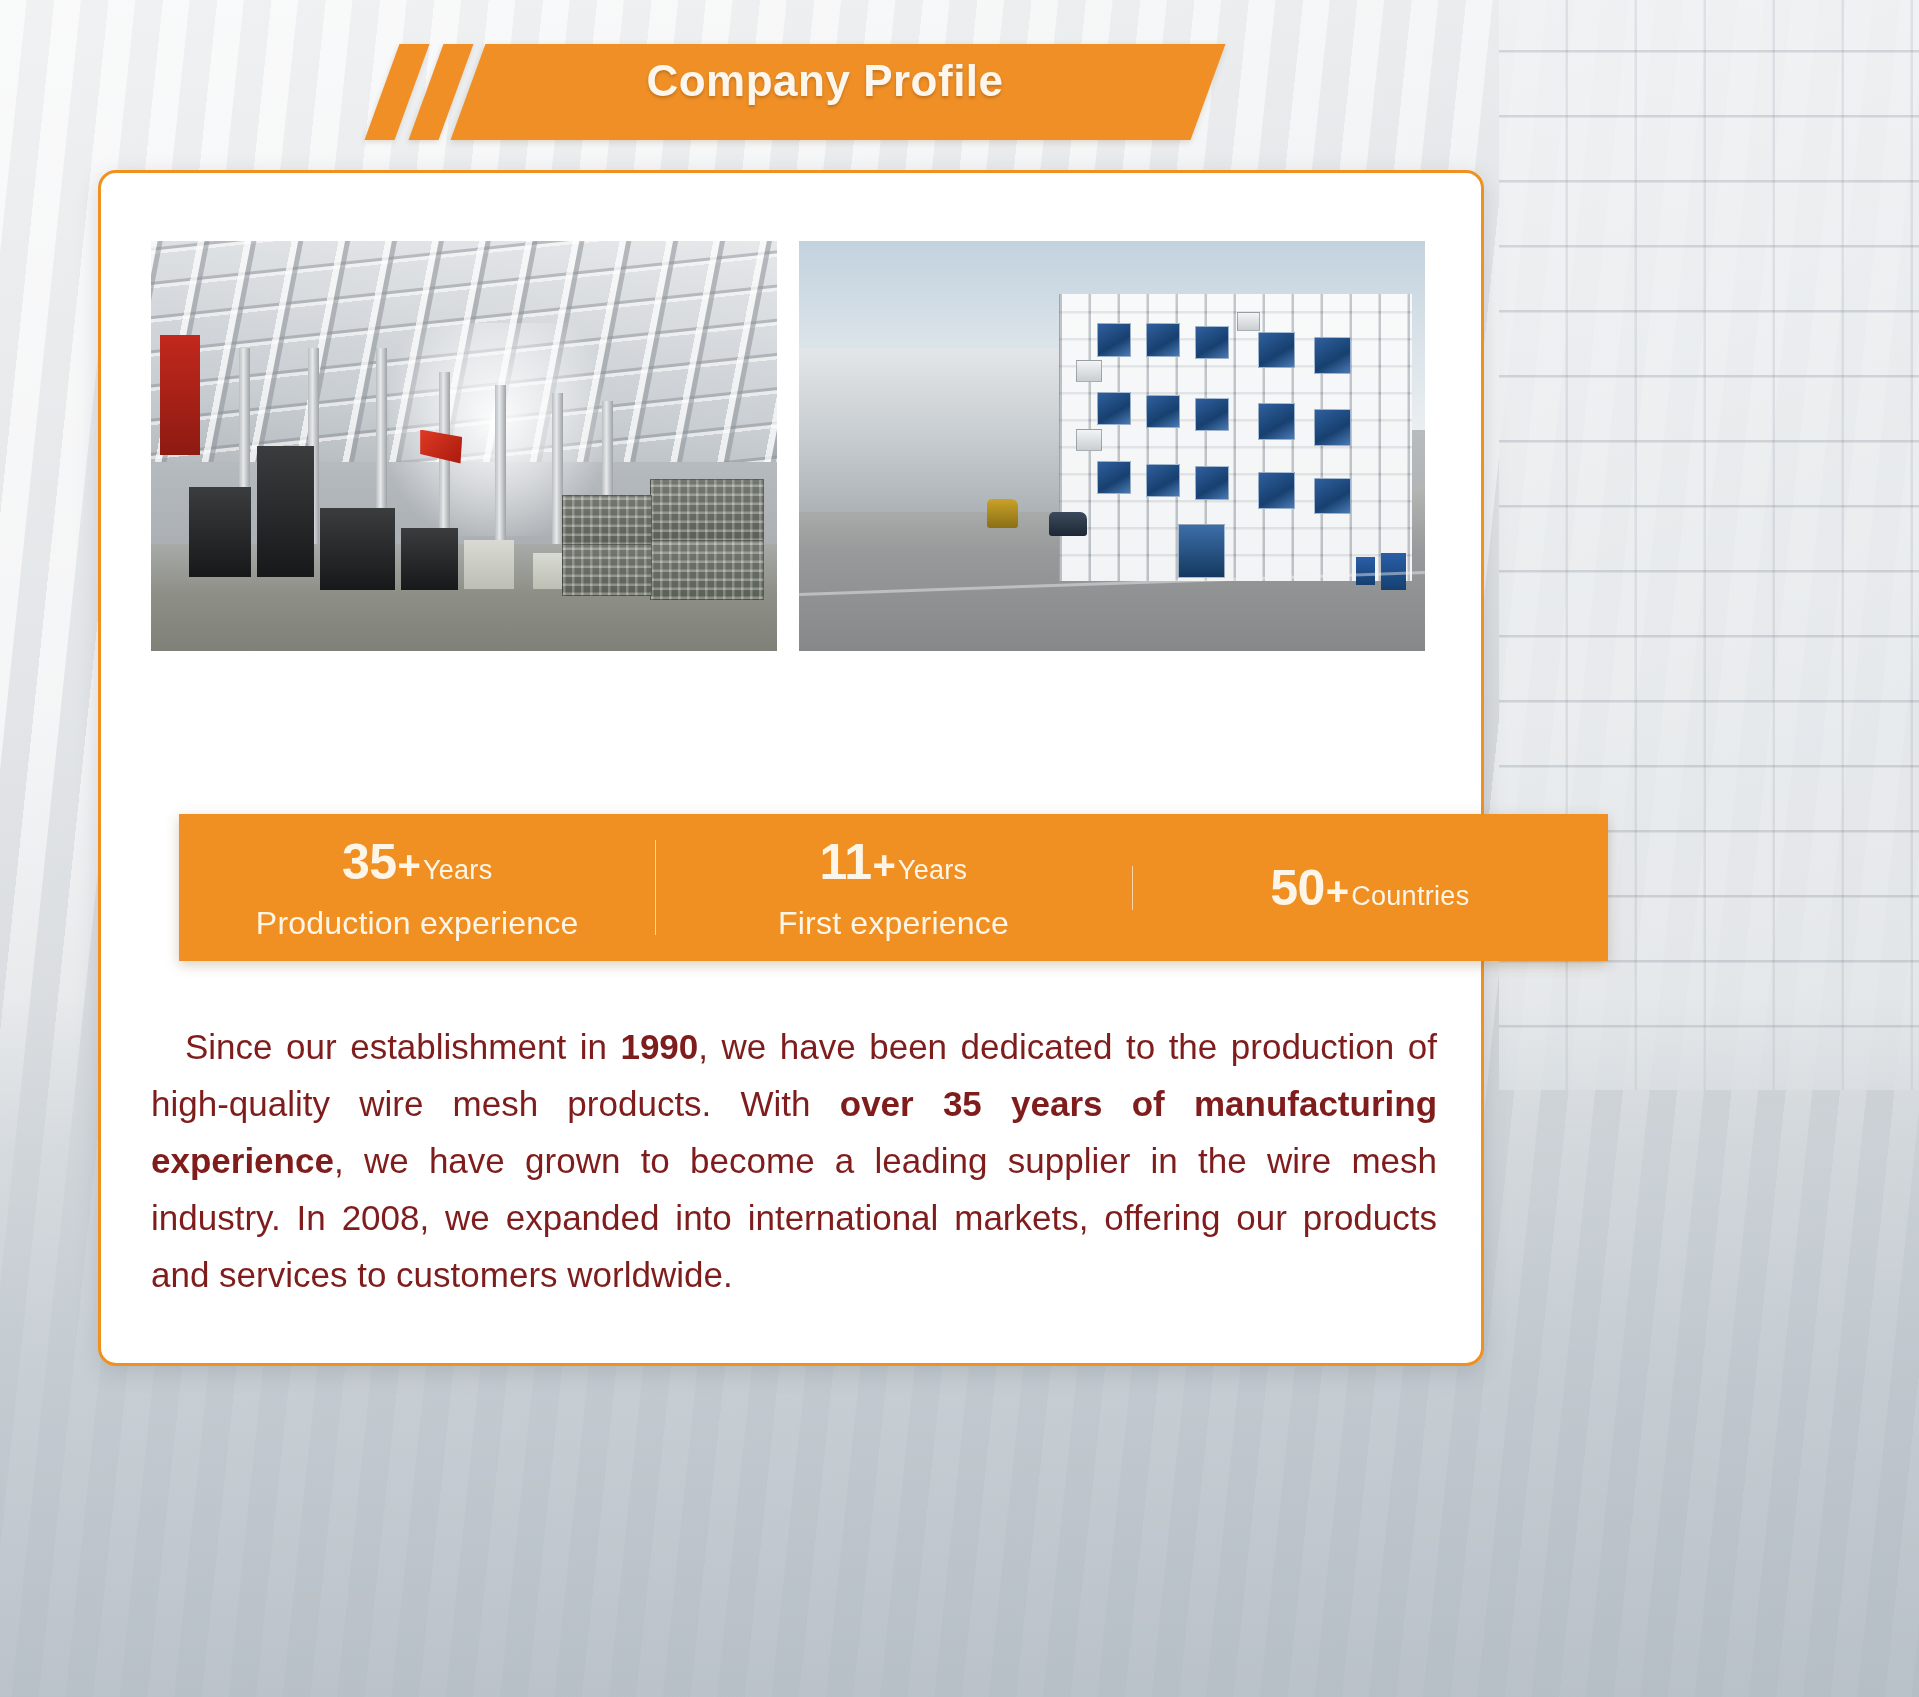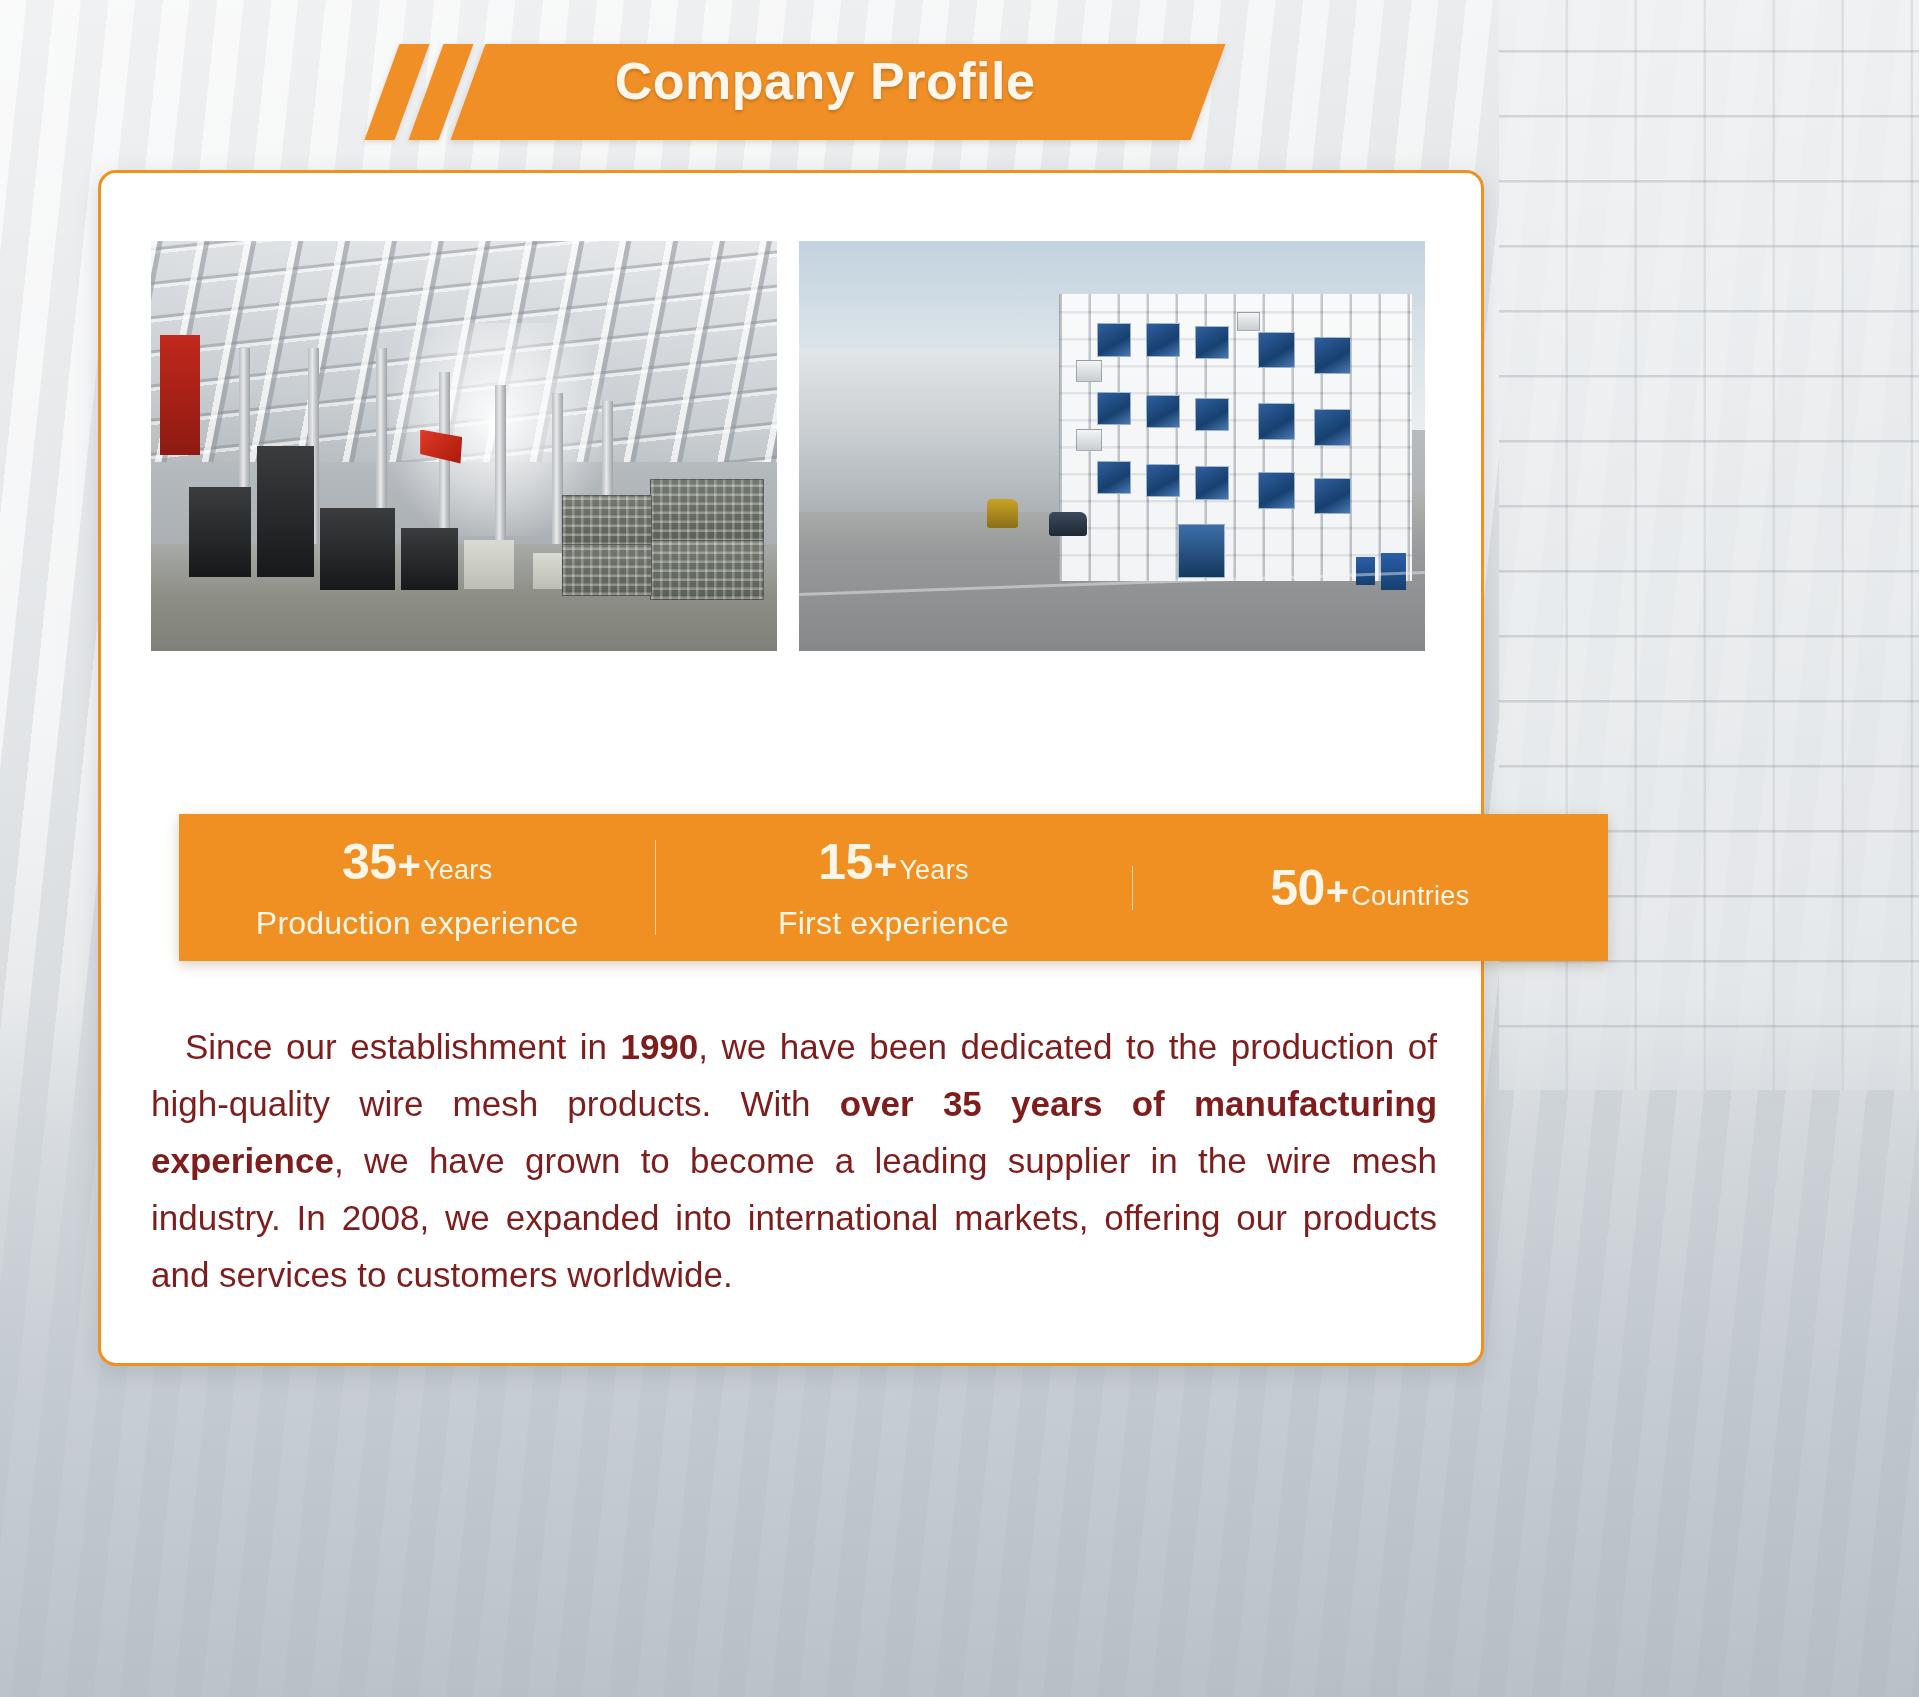--- a/index.html
+++ b/index.html
@@ -78,21 +78,21 @@
   #header-title {
     position: absolute;
     left: 100px;
     top: 0;
     width: 740px;
     height: 73px;
     display: flex;
     align-items: center;
     justify-content: center;
     color: #fdf6ec;
-    font-size: 52px;
+    font-size: 44px;
     font-weight: bold;
     letter-spacing: 0.5px;
     text-shadow: 0 2px 3px rgba(110,60,10,0.35);
     padding-right: 26px;
     box-sizing: border-box;
   }
 
   
   #profile-card {
     position: absolute;
@@ -379,21 +379,21 @@
       <div class="stat-top">
         <span class="stat-number">35</span>
         <span class="stat-plus">+</span>
         <span class="stat-unit">Years</span>
       </div>
       <div class="stat-label">Production experience</div>
     </div>
 
     <div class="stat-col">
       <div class="stat-top">
-        <span class="stat-number">15</span>
+        <span class="stat-number">11</span>
         <span class="stat-plus">+</span>
         <span class="stat-unit">Years</span>
       </div>
       <div class="stat-label">First experience</div>
     </div>
 
     <div class="stat-col">
       <div class="stat-top">
         <span class="stat-number">50</span>
         <span class="stat-plus">+</span>

